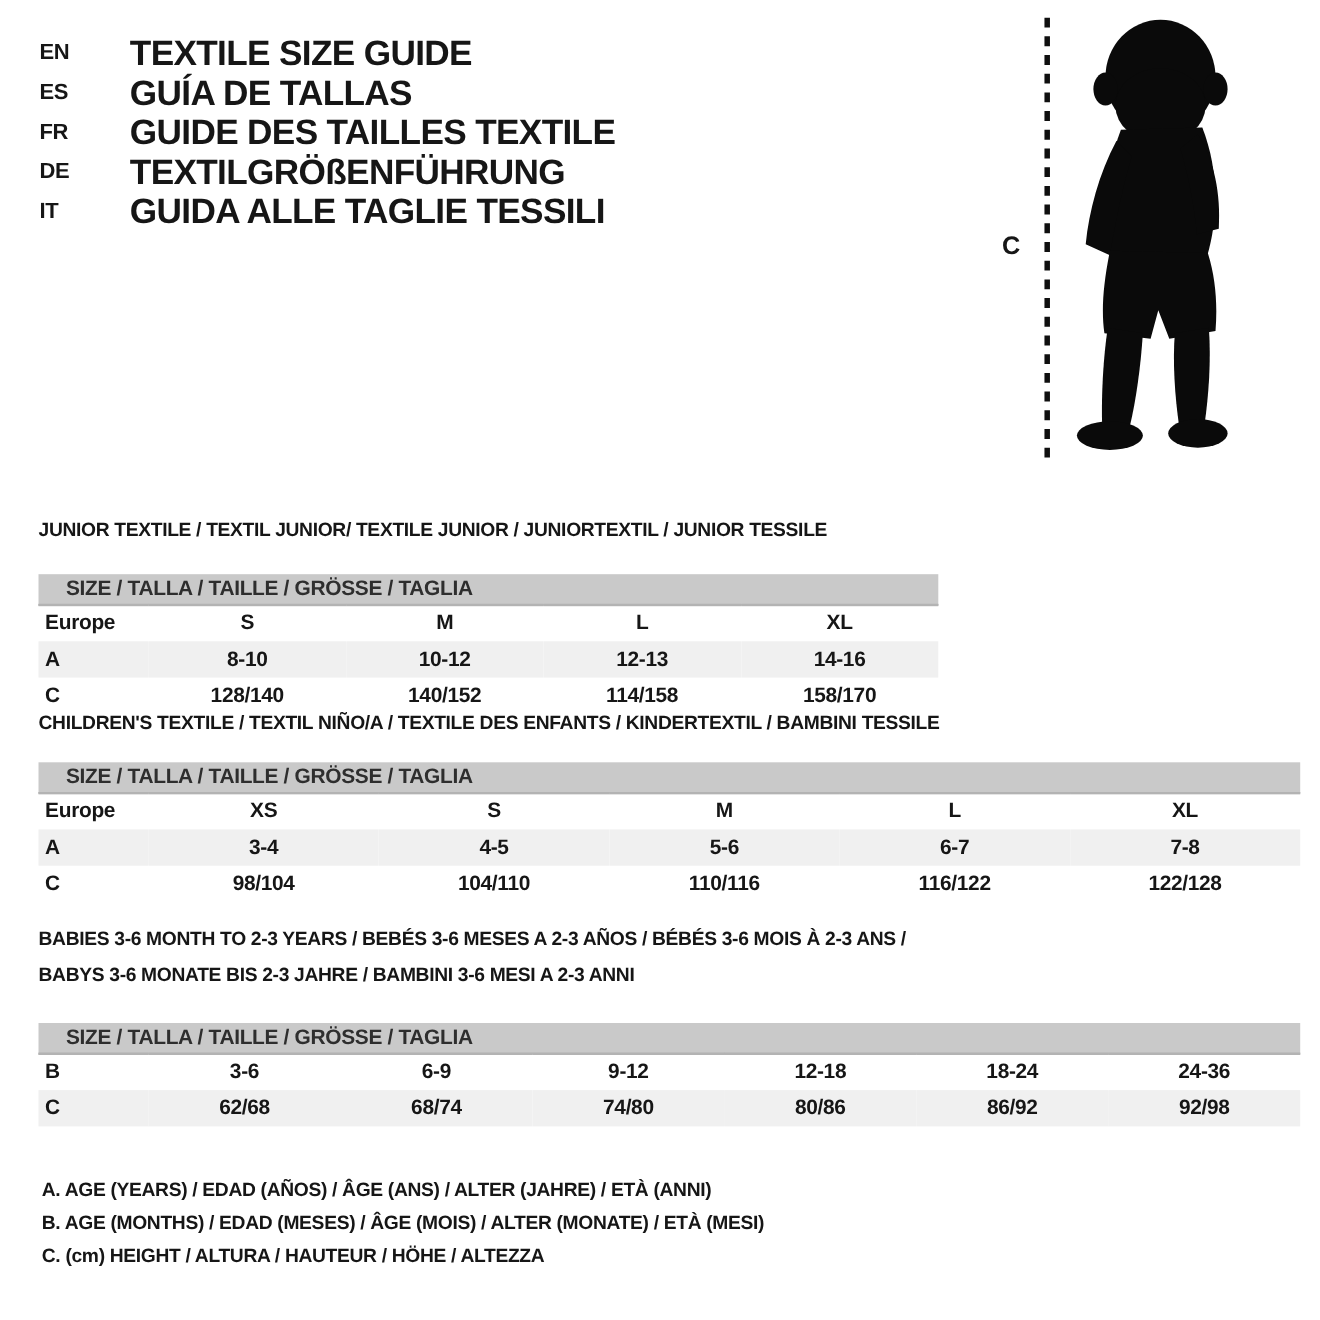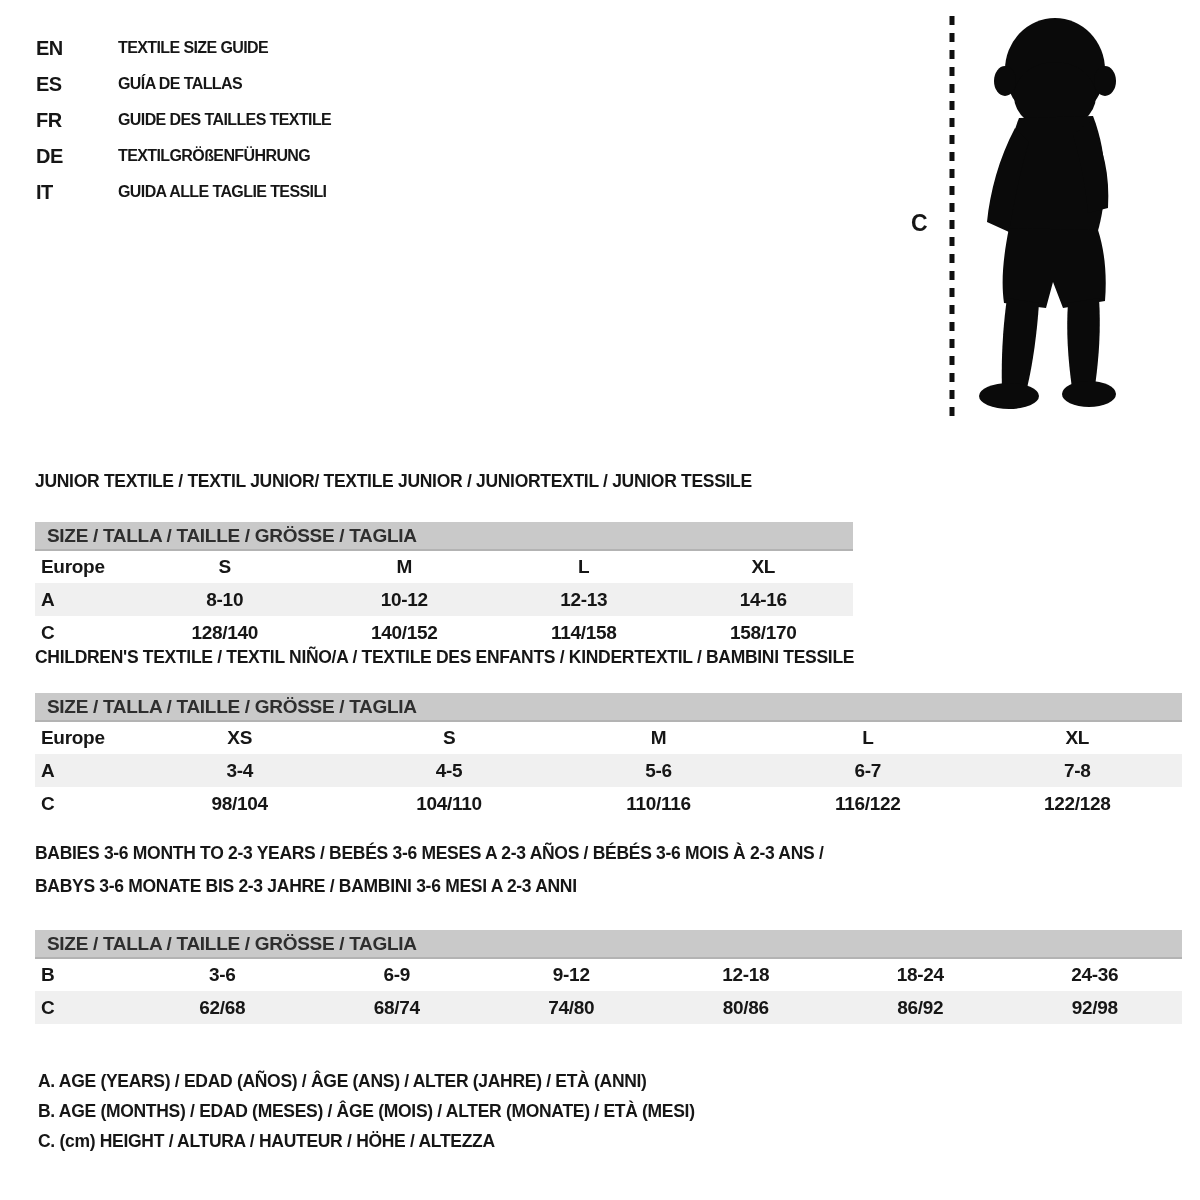--- a/index.html
+++ b/index.html
@@ -8,21 +8,21 @@
     position:relative; width:1200px; height:1200px; background:#ffffff;
     font-family:"Liberation Sans", sans-serif; color:#161616; overflow:hidden;
   }
   
   .lang-list { position:absolute; left:36px; top:30px; }
   .lang-row { display:flex; height:36px; align-items:center; }
   .lang-code {
     width:82px; font-size:20px; font-weight:bold; letter-spacing:-0.5px;
   }
   .lang-label {
-    font-size:16px; font-weight:bold; letter-spacing:-0.6px; white-space:nowrap;
+    font-size:32px; font-weight:bold; letter-spacing:-0.6px; white-space:nowrap;
   }
   
   .figure { position:absolute; left:895px; top:14px; width:270px; height:410px; }
   .measure-line { position:absolute; left:52px; top:2px; }
   .measure-label {
     position:absolute; left:16px; top:196px; font-size:23px; font-weight:bold;
   }
   .silhouette { position:absolute; left:72px; top:2px; }
   
   .section { position:absolute; left:35px; }
@@ -33,21 +33,21 @@
   .section-junior   { top:429px; width:818px;margin-top:36px; }
   .section-children { top:641px; width:1147px; }
   .section-babies   { top:837px; width:1147px; }
   .section-junior   table { margin-top:24px; }
   .section-children table { margin-top:19px; }
   .section-babies   table { margin-top:27px; }
   table { width:100%; border-collapse:collapse; table-layout:fixed; }
   td { font-weight:bold; }
   .size-bar td {
     background:#c9c9c9; border-bottom:2px solid #b3b3b3; height:28px;
-    font-size:19px; color:#2e2e2e; padding-left:12px; letter-spacing:-0.3px;
+    font-size:19px; color:#2e2e2e; padding-left:25px; letter-spacing:-0.3px;
     text-align:left; white-space:nowrap; overflow:visible;
   }
   tbody td { height:33px; font-size:19px; text-align:center; letter-spacing:-0.3px; }
   tbody td.row-label { text-align:left; padding-left:6px; }
   tbody tr:nth-child(even) td { background:#f0f0f0; }
   col.label-col { width:100px; }
   
   .legend { position:absolute; left:38px; top:1066px; }
   .legend-line {
     font-size:17.5px; font-weight:bold; letter-spacing:-0.3px; line-height:30px;

